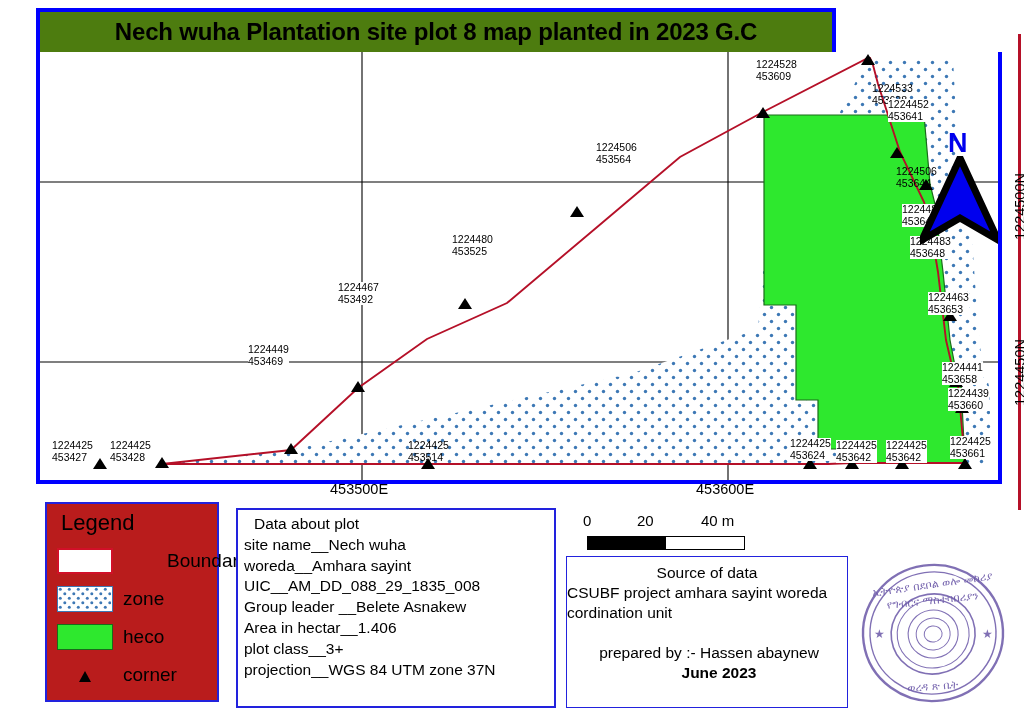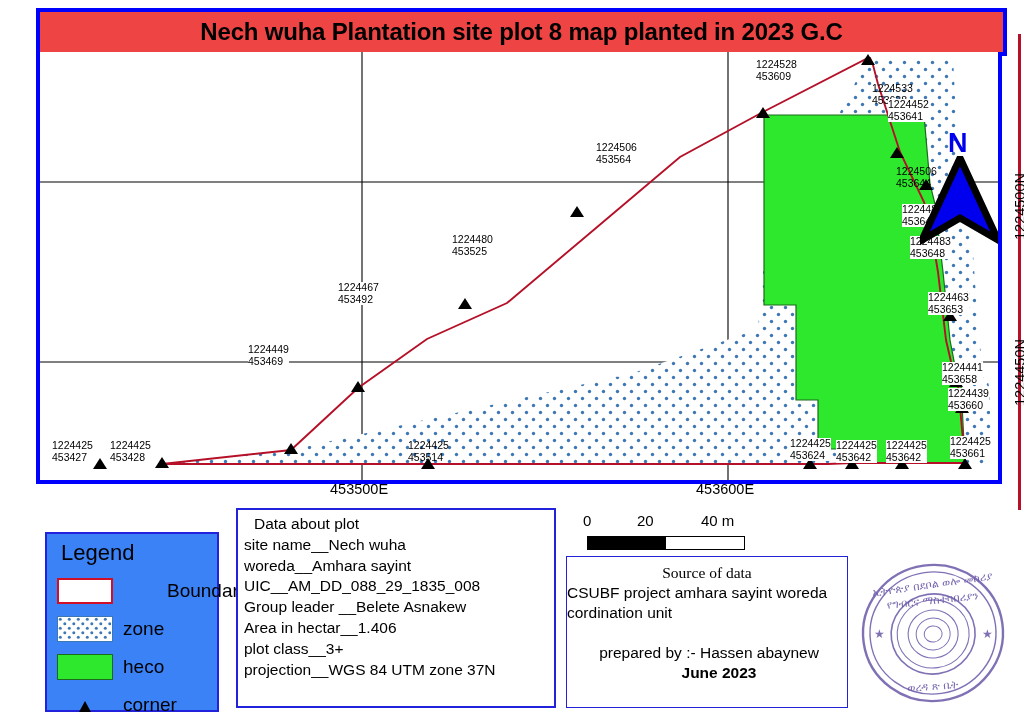--- a/index.html
+++ b/index.html
@@ -3,22 +3,22 @@
 <meta charset="utf-8">
 <style>
   html,body{margin:0;padding:0;background:#ffffff;}
   body{width:1024px;height:724px;position:relative;overflow:hidden;
        font-family:"Liberation Sans","DejaVu Sans",sans-serif;color:#000;}
 
   
   .red-line-right{position:absolute;left:1018px;top:34px;width:3px;height:476px;background:#b51028;}
 
   
-  #title-frame{position:absolute;left:36px;top:8px;width:971px;height:48px;
-     border:4px solid #0000ff;background:#ef4444;box-sizing:border-box;}
+  #title-frame{position:absolute;left:36px;top:8px;width:800px;height:48px;
+     border:4px solid #0000ff;background:#4d7c0f;box-sizing:border-box;}
   #title-text{position:absolute;left:0;top:0;width:100%;height:100%;
      display:flex;align-items:center;justify-content:center;
      font-size:24px;font-weight:bold;letter-spacing:-0.2px;
      font-family:"Liberation Sans","DejaVu Sans",sans-serif;white-space:nowrap;}
 
   
   #map-frame{position:absolute;left:36px;top:52px;width:966px;height:432px;
      border:4px solid #0000ff;border-top:none;background:#ffffff;box-sizing:border-box;}
   #map-canvas{position:absolute;left:0;top:0;width:958px;height:428px;overflow:hidden;}
   #map-canvas svg{display:block;}
@@ -33,22 +33,22 @@
   #north-arrow{position:absolute;left:880px;top:78px;width:96px;height:112px;}
   #north-letter{position:absolute;left:28px;top:-2px;font-size:27px;font-weight:bold;
      color:#0000ee;font-family:"Liberation Sans","DejaVu Sans",sans-serif;}
 
   
   .xlab{position:absolute;font-size:14.5px;white-space:nowrap;}
   .ylab{position:absolute;font-size:14.5px;white-space:nowrap;
         transform:rotate(-90deg);transform-origin:left top;}
 
   
-  #legend-box{position:absolute;left:45px;top:532px;width:174px;height:180px;
-     border:2px solid #2222dd;background:#3b82f6;box-sizing:border-box;}
+  #legend-box{position:absolute;left:45px;top:502px;width:174px;height:200px;
+     border:2px solid #2222dd;background:#b91c1c;box-sizing:border-box;}
   #legend-title{position:absolute;left:14px;top:6px;font-size:22px;}
   .lrow{position:absolute;left:10px;display:flex;align-items:center;}
   .lswatch{width:56px;height:26px;box-sizing:border-box;margin-right:10px;}
   .lname{font-size:19px;white-space:nowrap;}
 
   #data-box{position:absolute;left:236px;top:508px;width:320px;height:200px;
      border:2px solid #2222dd;background:#fff;box-sizing:border-box;padding:4px 0 10px 6px;}
   .drow{font-size:15.5px;line-height:20.8px;white-space:nowrap;}
   .drow.first{padding-left:10px;}
 
@@ -269,21 +269,21 @@
   <div class="snum" style="left:8px;top:0;">0</div>
   <div class="snum" style="left:62px;top:0;">20</div>
   <div class="snum" style="left:126px;top:0;">40 m</div>
   <div id="scale-bar">
     <div style="width:50%;background:#000;"></div>
     <div style="width:50%;background:#fff;"></div>
   </div>
 </div>
 
 <div id="source-box">
-  <div class="srow" style="text-align:center;padding-top:6px;font-family:Liberation Serif, serif;">Source of data</div>
+  <div class="srow" style="text-align:center;padding-top:6px;">Source of data</div>
   <div class="srow"> CSUBF project amhara sayint woreda</div>
   <div class="srow">cordination unit</div>
   <div class="srow" style="height:20px;"></div>
   <div class="srow" style="text-align:center;padding-left:4px;">prepared by :- Hassen abaynew</div>
   <div class="srow" style="text-align:center;padding-left:24px;font-weight:bold;">June 2023</div>
 </div>
 
 <div id="stamp">
   <svg width="150" height="150" viewBox="0 0 150 150">
     <g transform="rotate(-8 75 75)" fill="none" stroke="#6b58a8" opacity="0.85">

